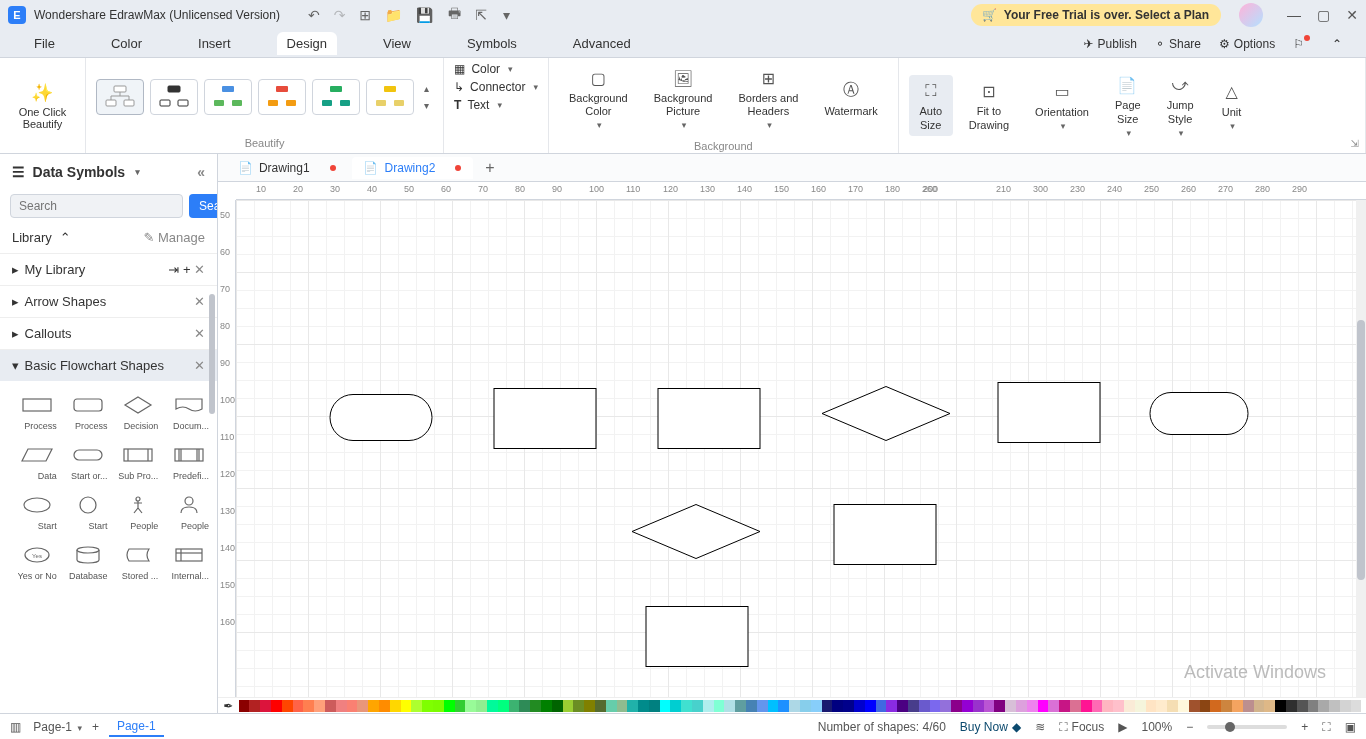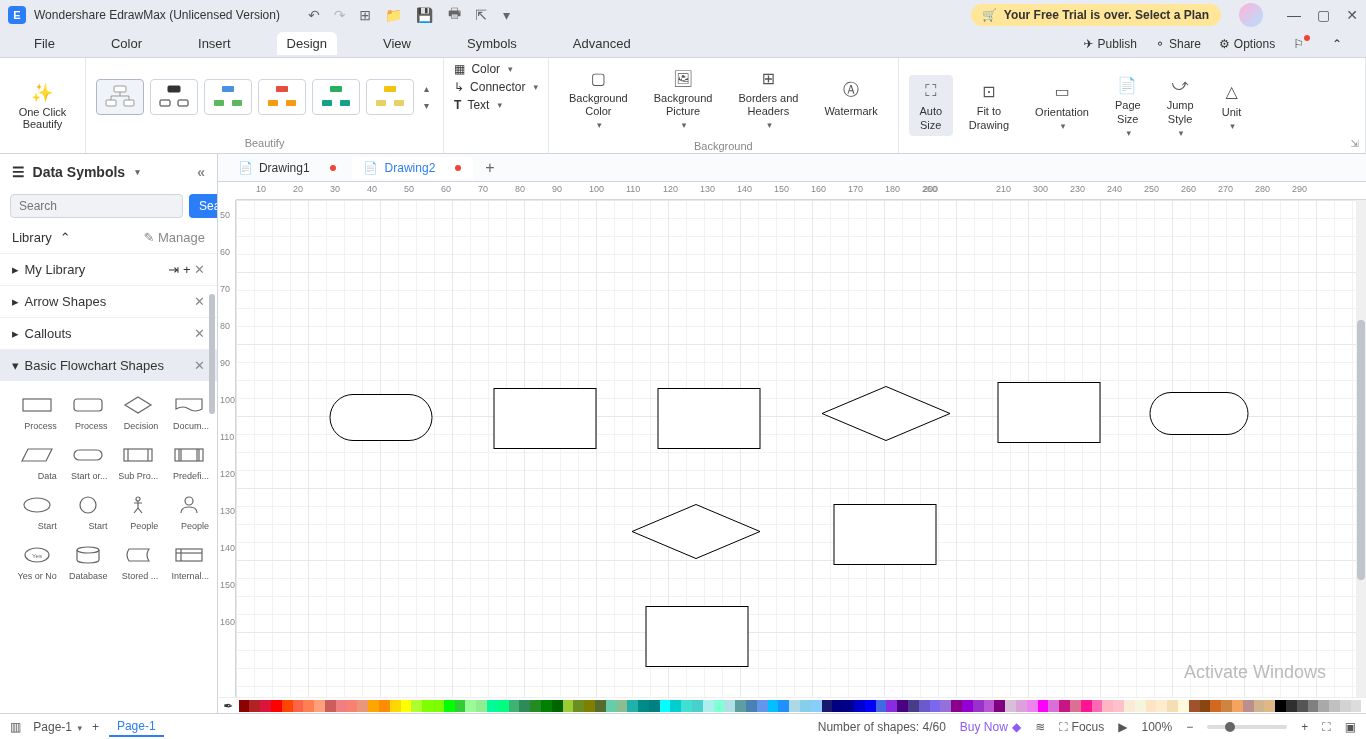--- a/index.html
+++ b/index.html
@@ -94,21 +94,21 @@
 .colorbar .sw { width: 12px; height: 12px; cursor: pointer; }
 .colorbar .picker { width:14px; height:14px; margin-right:4px; display:flex; align-items:center; justify-content:center;}
 
 
 .statusbar { height: 26px; background: #fff; border-top: 1px solid #d0d5dd; display: flex; align-items: center; padding: 0 10px; gap: 12px; font-size: 12px; color: #555; position:absolute; bottom:0; left:0; right:0;}
 .page-tabs { display: flex; align-items: center; gap: 10px; }
 .page-tab { padding: 2px 8px; cursor: pointer; }
 .page-tab.active { color: #2c7ef8; border-bottom: 2px solid #2c7ef8; }
 .status-right { margin-left: auto; display: flex; align-items: center; gap: 14px; }
 .status-right .item { display: flex; align-items: center; gap: 4px; cursor: pointer; }
-.buy-now { color: #8b5cf6; font-weight: 500; }
+.buy-now { color: #0c4a6e; font-weight: 500; }
 .zoom-slider { width: 80px; height: 4px; background: #ddd; border-radius: 2px; position: relative; }
 .zoom-slider .knob { width: 10px; height: 10px; background: #666; border-radius: 50%; position: absolute; left: 18px; top: -3px; }
 
 .dd-caret { font-size: 9px; color: #666; margin-left: 2px; }
 </style>
 </head>
 <body>
 
 <div class="titlebar">
   <div class="logo">E</div>

